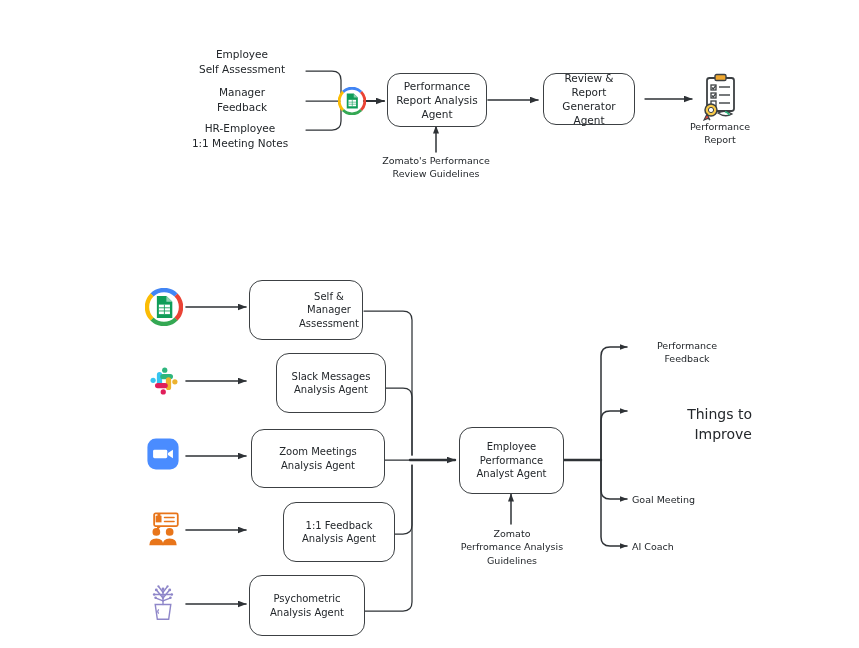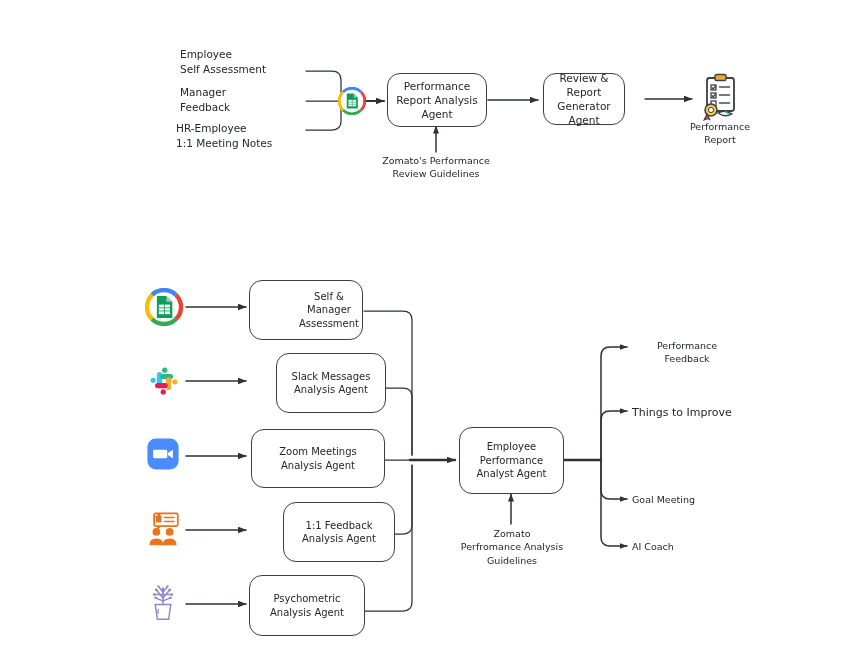--- a/index.html
+++ b/index.html
@@ -8,21 +8,21 @@
   .canvas{position:absolute;inset:0;}
   .svg-layer{position:absolute;left:0;top:0;width:859px;height:648px;}
 
   .node{position:absolute;box-sizing:border-box;display:flex;align-items:center;
         justify-content:center;text-align:center;border:1.3px solid #3c4043;
         border-radius:13px;background:#fff;line-height:1.35;color:#23272b;}
   .node span{display:block;padding:0 6px;}
 
   .lbl{position:absolute;text-align:center;line-height:1.4;color:#23272b;
        white-space:pre-line;}
-  .lbl.left{text-align:left;}
+  .lbl.left{text-align:center;}
   .lbl.lft{text-align:left;}
 
   .icon{position:absolute;}
   .icon svg{display:block;}
 </style>
 </head>
 <body>
 
 <div class="canvas">
 
@@ -102,21 +102,21 @@
   </div>
 
   <div class="node" style="left:387px;top:73px;width:100px;height:54px;font-size:10.5px;">
     <span>Performance Report
 Analysis Agent</span>
   </div>
 
   <div class="lbl" style="left:372px;top:154px;width:128px;font-size:9.5px;">Zomato's Performance
 Review Guidelines</div>
 
-  <div class="node" style="left:543px;top:73px;width:82px;height:52px;font-size:10.5px;">
+  <div class="node" style="left:543px;top:73px;width:92px;height:52px;font-size:10.5px;">
     <span>Review &amp; Report
 Generator Agent</span>
   </div>
 
   <div class="icon" style="left:698px;top:73px;">
     <svg width="44" height="48" viewBox="0 0 44 48">
       <rect x="9" y="5" width="27" height="33" rx="2.5" fill="#fff" stroke="#3c4043" stroke-width="1.8"></rect>
       <rect x="17" y="1.5" width="11" height="6" rx="1.6" fill="#F0A830" stroke="#3c4043" stroke-width="1.4"></rect>
       <g stroke="#3c4043" stroke-width="1.3" fill="#fff">
         <rect x="13" y="12" width="5" height="5"></rect>
@@ -261,19 +261,19 @@
 Analyst Agent</span>
   </div>
 
   <div class="lbl" style="left:447px;top:527px;width:130px;font-size:9.5px;">Zomato
 Perfromance Analysis
 Guidelines</div>
 
   <div class="lbl lft" style="left:632px;top:339px;width:110px;font-size:9.5px;text-align:center;">Performance
 Feedback</div>
 
-  <div class="lbl lft" style="left:632px;top:405px;width:120px;font-size:11px;">Things to Improve</div>
+  <div class="lbl lft" style="left:632px;top:405px;width:120px;font-size:14px;text-align:right;">Things to Improve</div>
 
   <div class="lbl lft" style="left:632px;top:493px;width:110px;font-size:9.5px;">Goal Meeting</div>
 
   <div class="lbl lft" style="left:632px;top:540px;width:110px;font-size:9.5px;">AI Coach</div>
 
 </div>
 
 </body></html>

